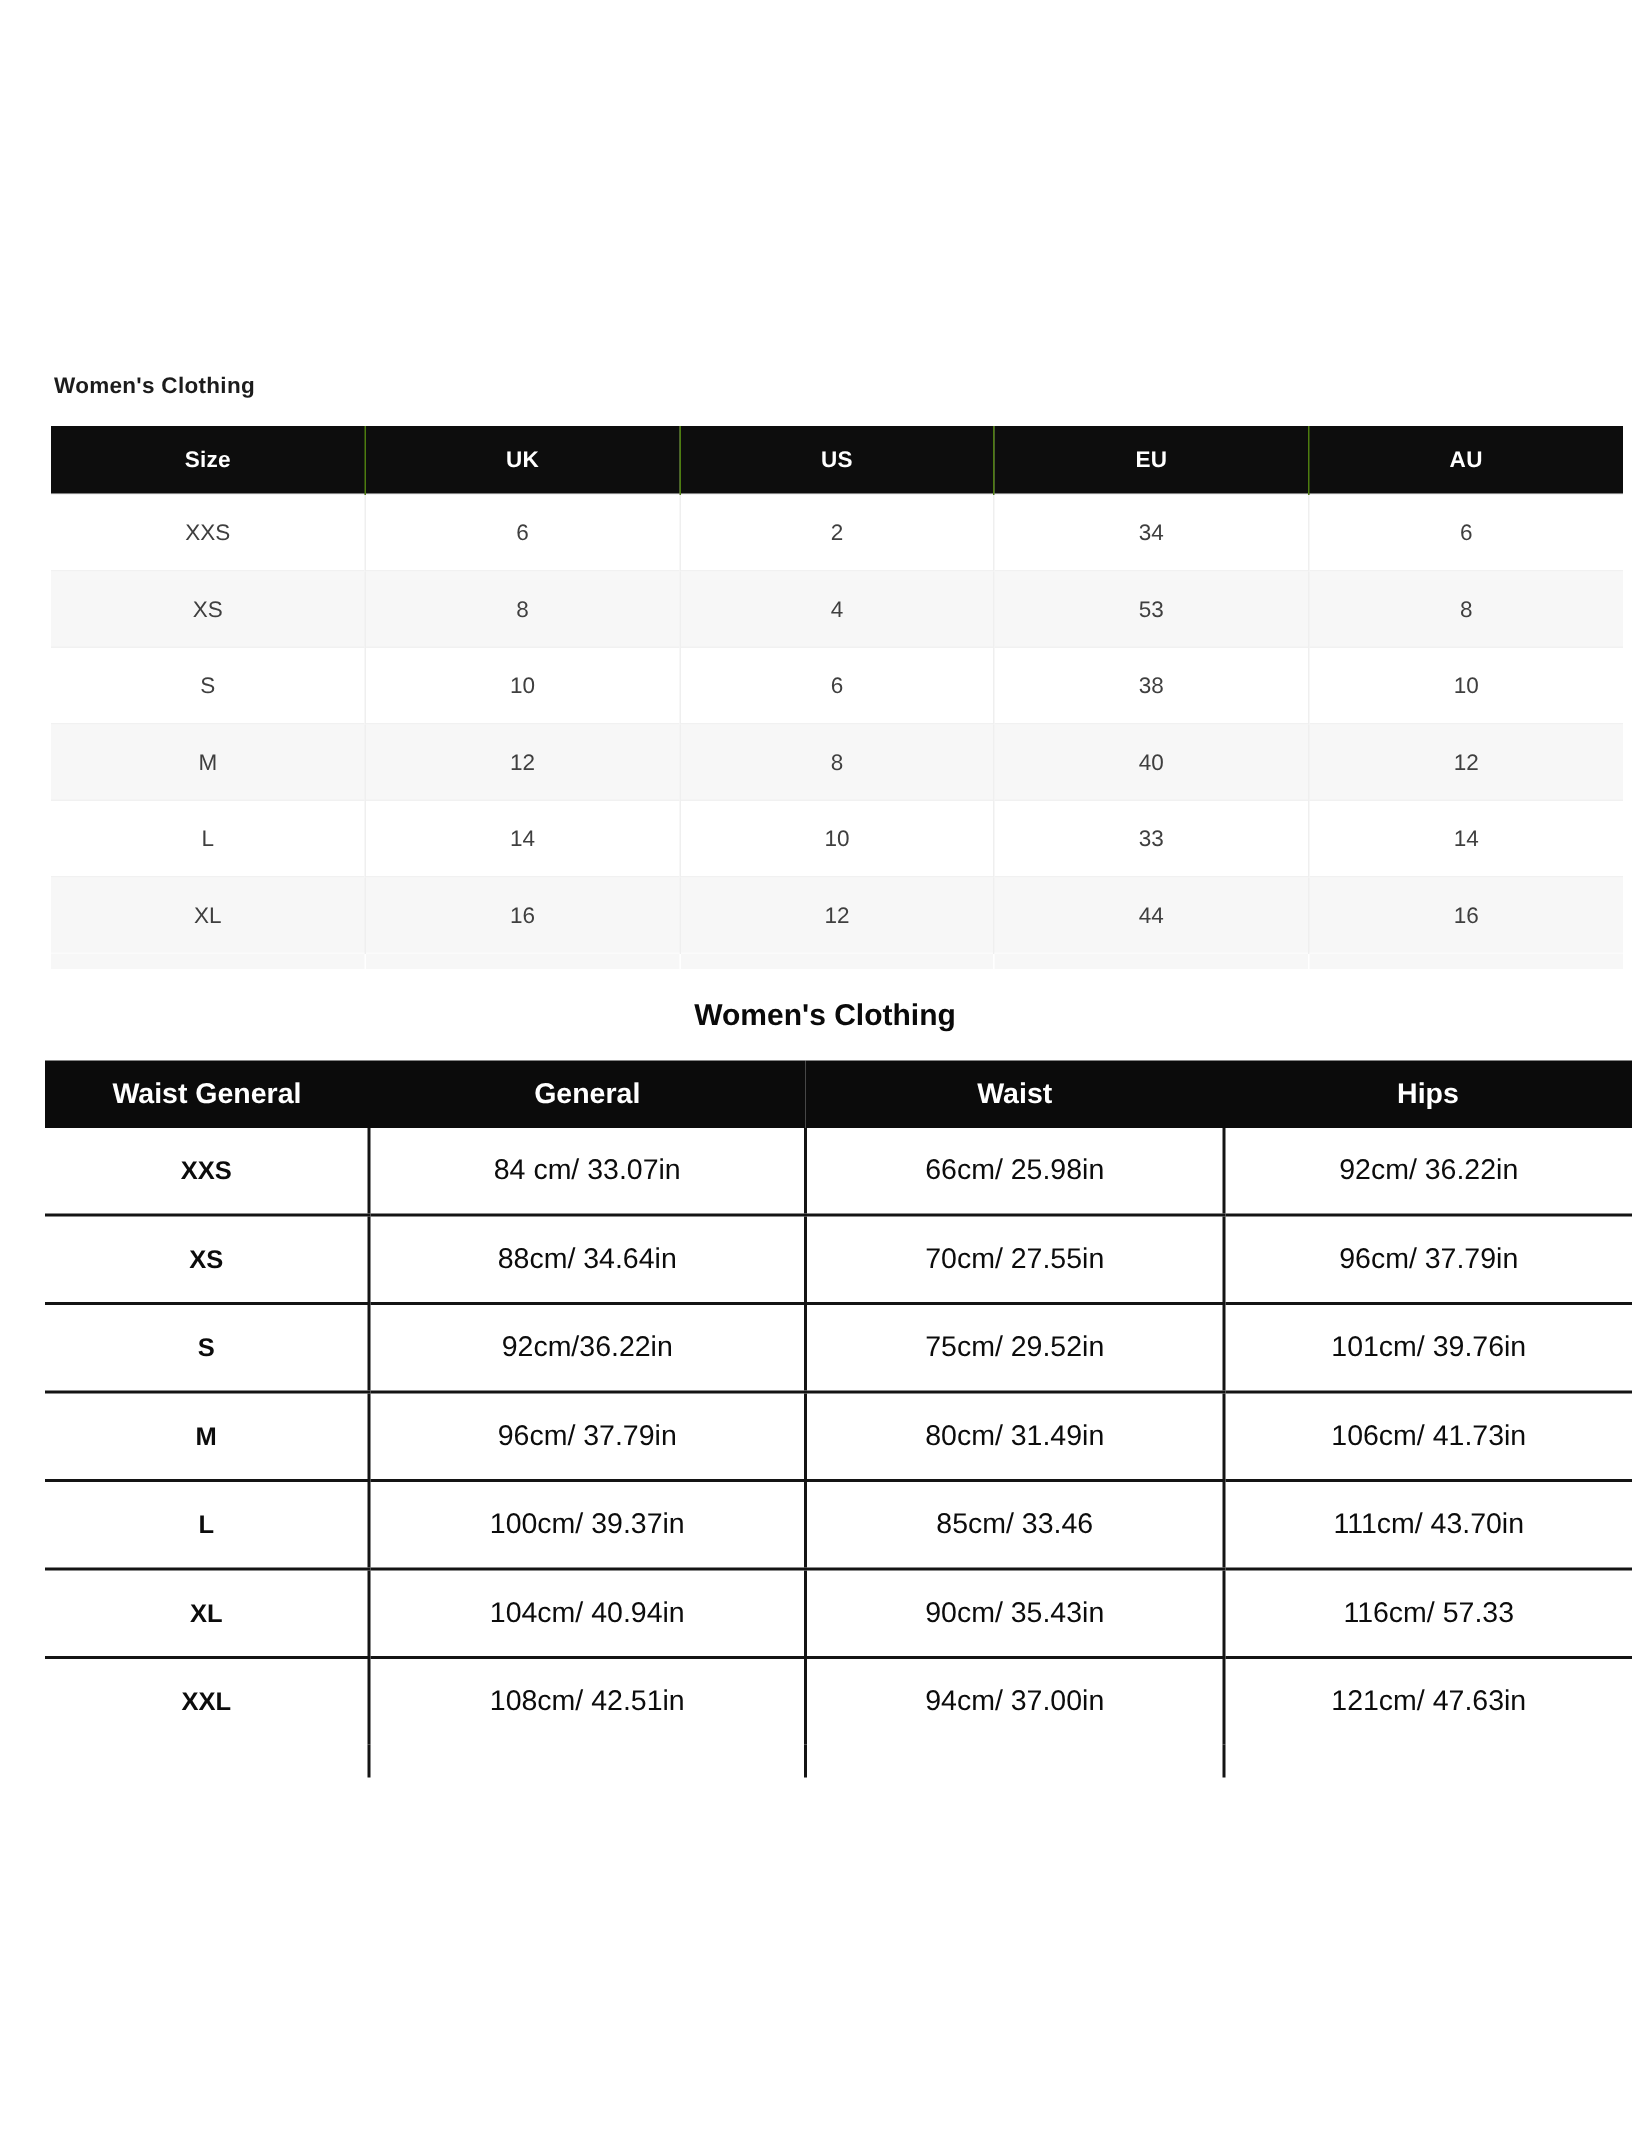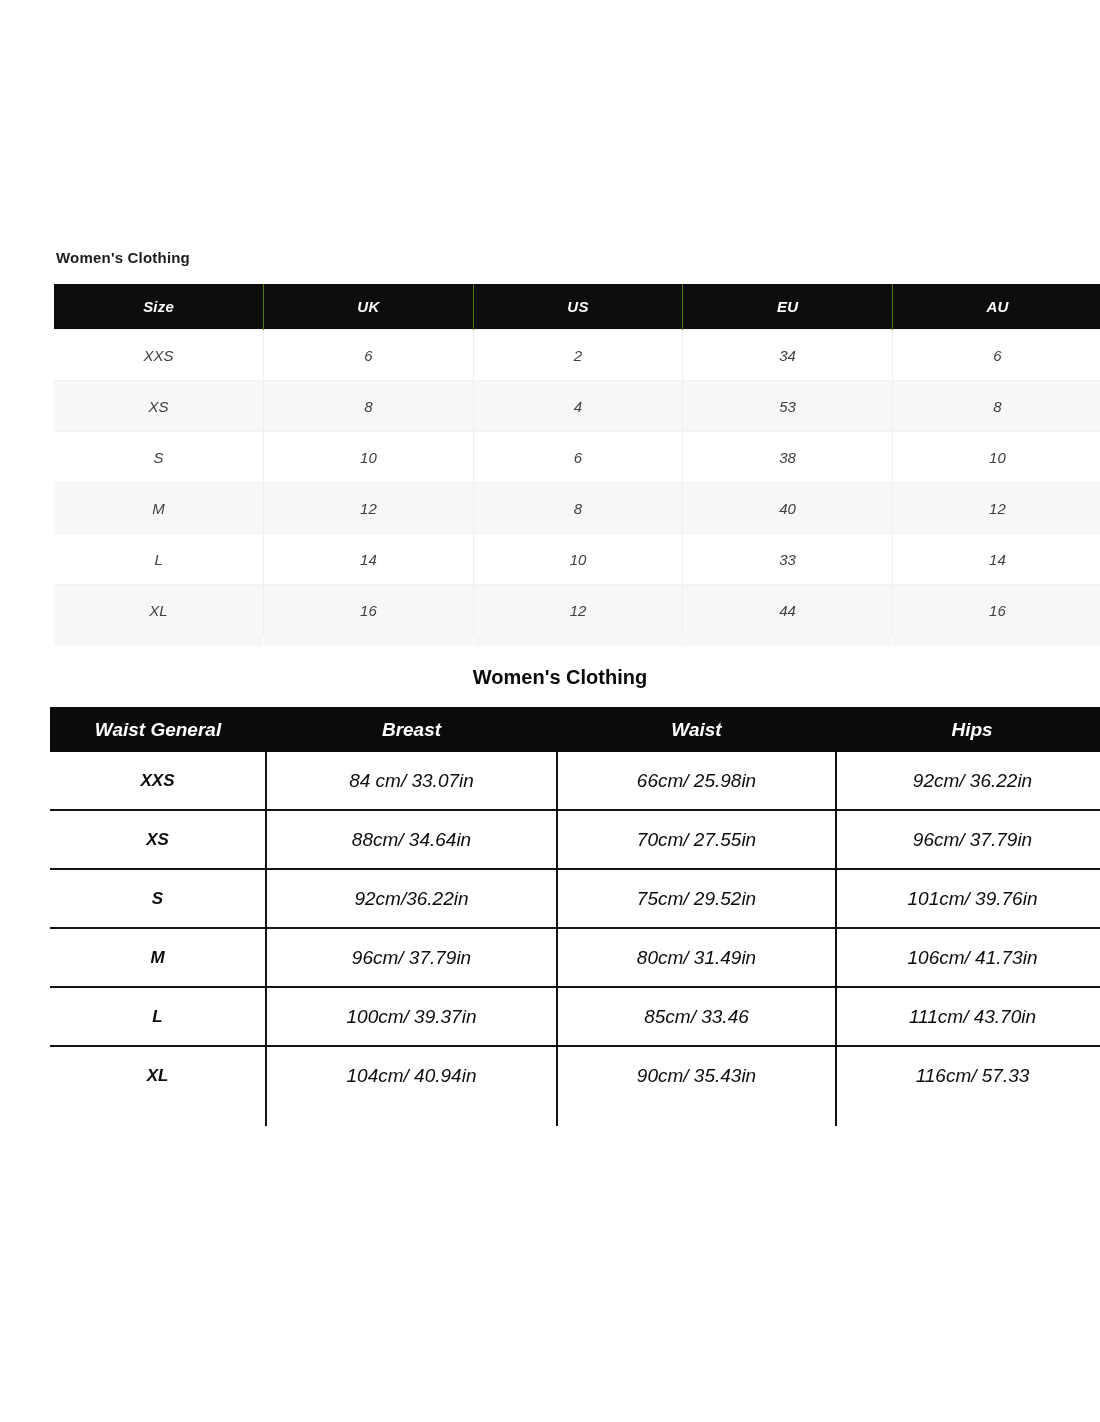--- a/index.html
+++ b/index.html
@@ -9,36 +9,34 @@
   }
   body {
     width: 1100px;
     height: 1422px;
     font-family: "Liberation Sans", sans-serif;
     overflow: hidden;
   }
   .page {
     box-sizing: border-box;
     padding-top: 248px;
-    margin-left: 20px;
   }
 
   
   .title1 {
     margin: 0 0 17px 36px;
     font-size: 15px;
     line-height: 19px;
     font-weight: bold;
     color: #1c1c1c;
     letter-spacing: 0.2px;
   }
   table {
     border-collapse: collapse;
     table-layout: fixed;
-    font-style: italic;
   }
   .t1 {
     margin-left: 34px;
     width: 1048px;
   }
   .t1 th {
     background: var(--t1-header-bg, #0d0d0d);
     color: var(--t1-header-fg, #ffffff);
     height: 43px;
     font-size: 15px;
@@ -185,21 +183,21 @@
         </tr>
       </tbody>
   </table>
 
   <div class="title2">Women's Clothing</div>
 
   <table class="t2">
     <thead>
       <tr id="t2-head">
           <th>Waist General</th>
-          <th>Breast</th>
+          <th>General</th>
           <th>Waist</th>
           <th>Hips</th>
         </tr>
     </thead>
     <tbody id="t2-body">
         <tr>
           <td>XXS</td>
           <td>84 cm/ 33.07in</td>
           <td>66cm/ 25.98in</td>
           <td>92cm/ 36.22in</td>
@@ -227,20 +225,26 @@
           <td>100cm/ 39.37in</td>
           <td>85cm/ 33.46</td>
           <td>111cm/ 43.70in</td>
         </tr>
         <tr>
           <td>XL</td>
           <td>104cm/ 40.94in</td>
           <td>90cm/ 35.43in</td>
           <td>116cm/ 57.33</td>
         </tr>
+        <tr>
+          <td>XXL</td>
+          <td>108cm/ 42.51in</td>
+          <td>94cm/ 37.00in</td>
+          <td>121cm/ 47.63in</td>
+        </tr>
         <tr class="ghost">
           <td></td>
           <td></td>
           <td></td>
           <td></td>
         </tr>
       </tbody>
   </table>
 
 </div>

